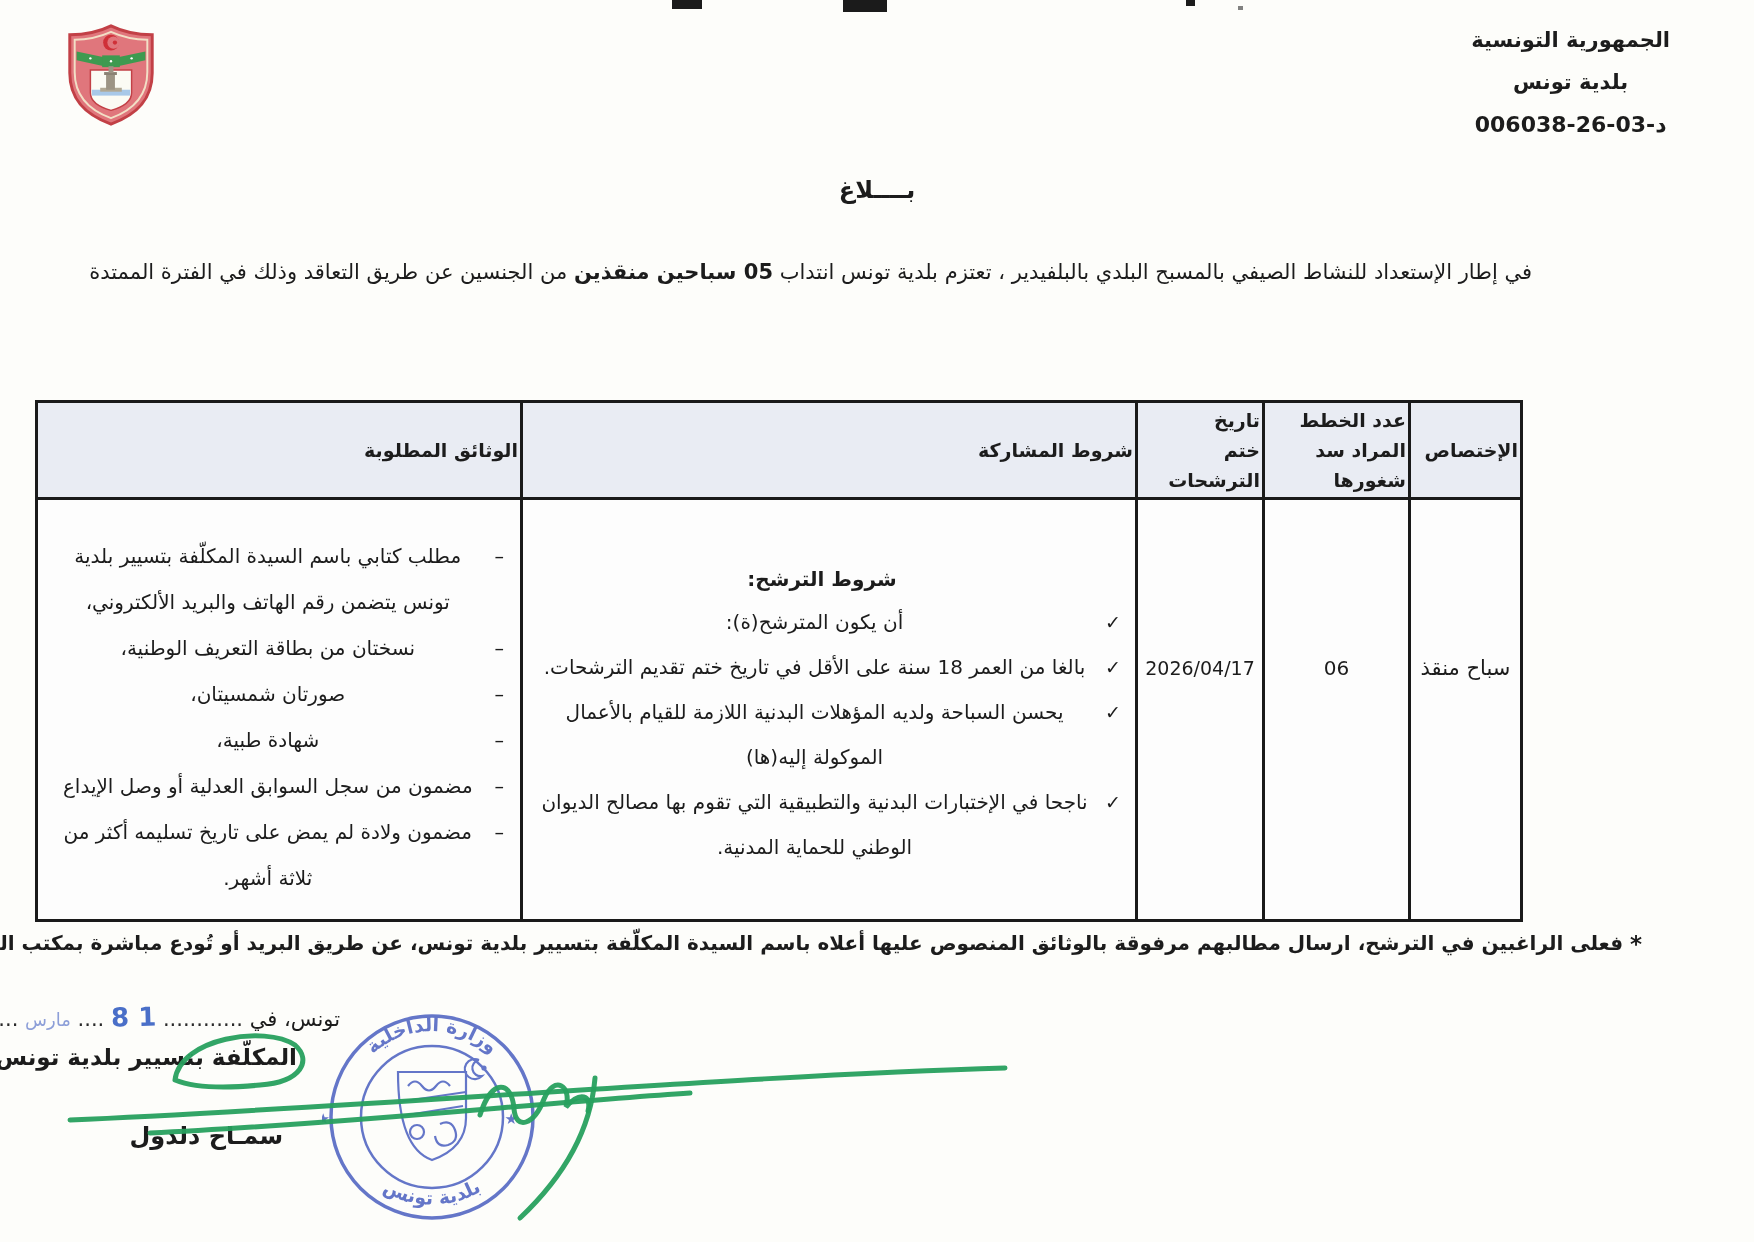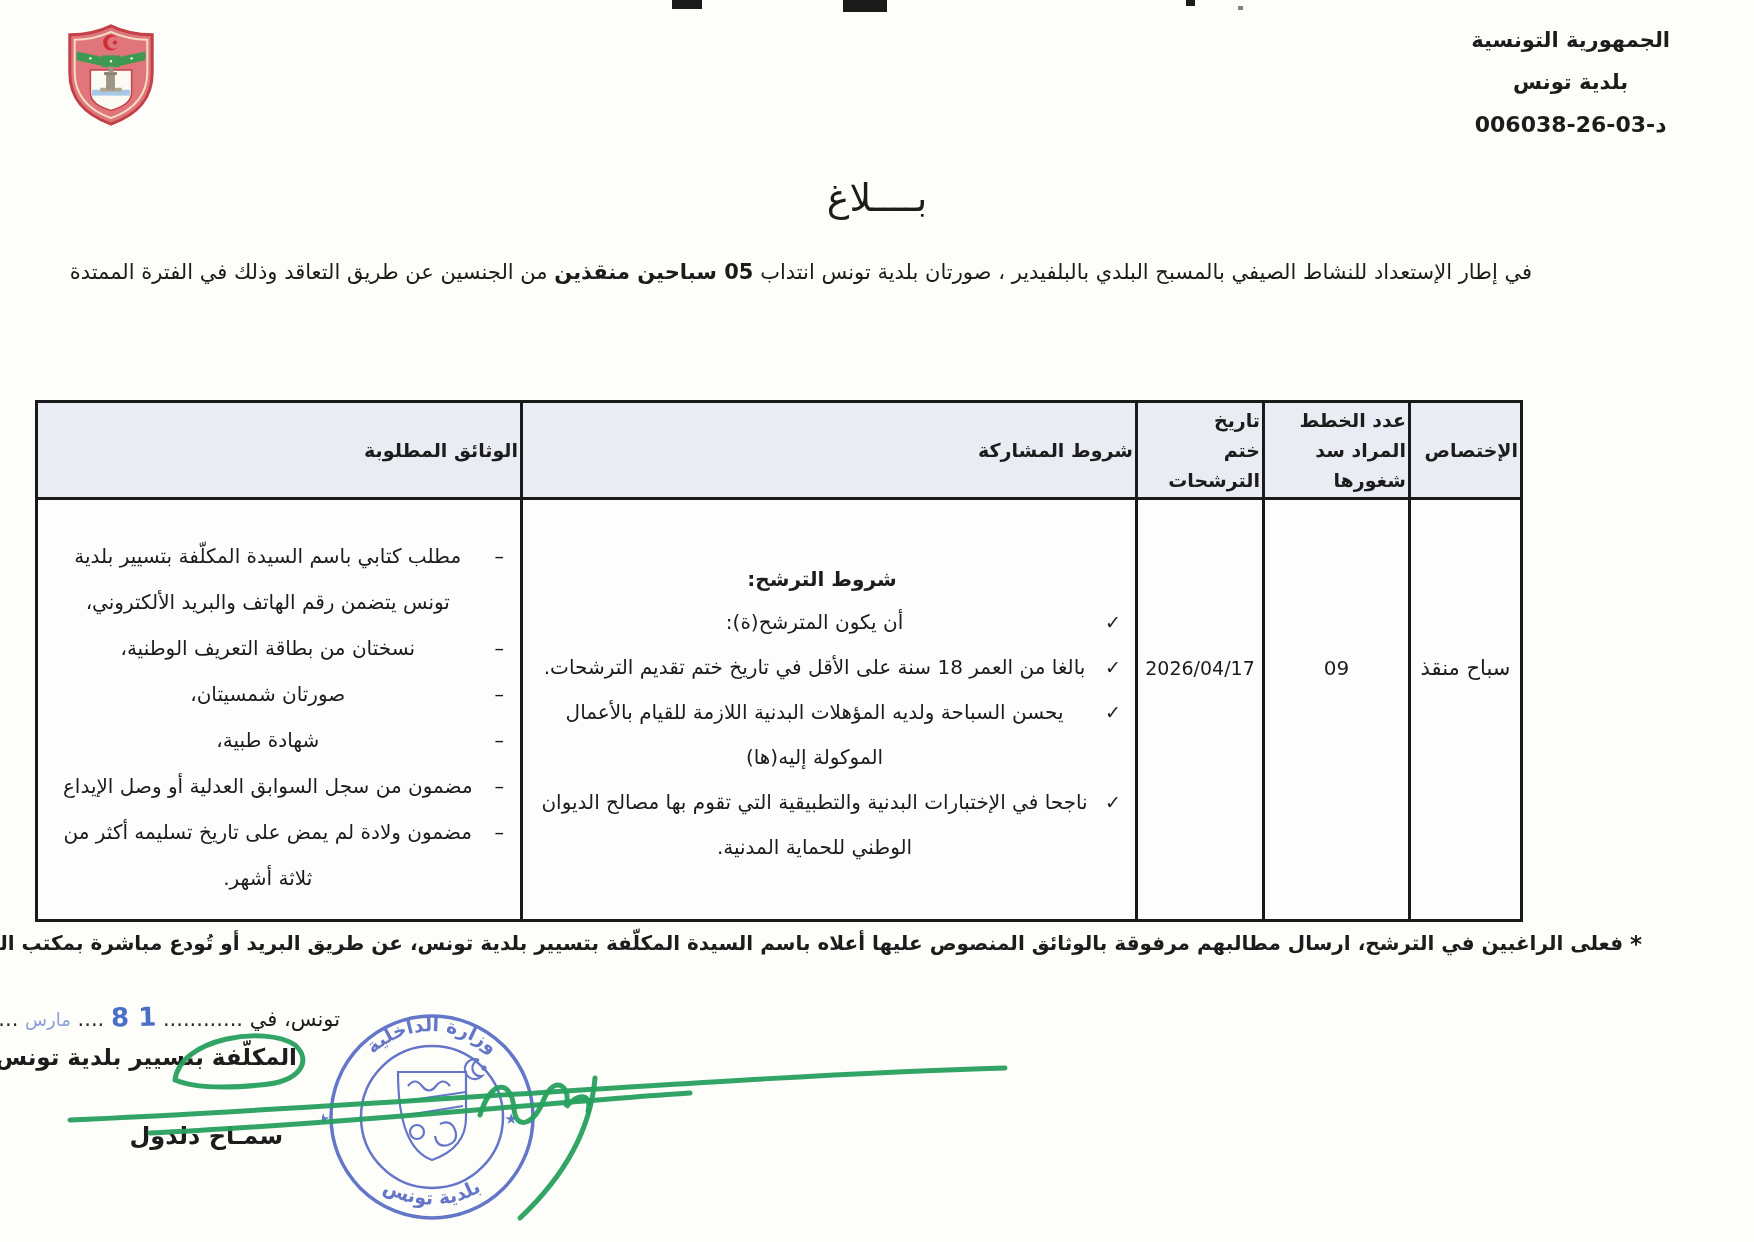--- a/index.html
+++ b/index.html
@@ -14,21 +14,21 @@
   .m2{left:843px;top:0;width:44px;height:12px}
   .m3{left:1186px;top:0;width:9px;height:6px}
   .m4{left:1238px;top:6px;width:5px;height:4px;opacity:.55}
 
   .emblem{position:absolute;left:60px;top:22px;width:102px;height:106px}
 
   .letterhead{position:absolute;top:28px;right:84px;display:flex;flex-direction:column;align-items:center;gap:18px;font-weight:bold;text-align:center}
   .lh-line{font-size:21px}
   .lh-ref{font-size:22px;letter-spacing:1px;direction:ltr;unicode-bidi:isolate}
 
-  .doc-title{position:absolute;top:176px;left:0;width:100%;text-align:center;font-size:38px;font-weight:normal;letter-spacing:2px}
+  .doc-title{position:absolute;top:176px;left:0;width:100%;text-align:center;font-size:24px;font-weight:bold;letter-spacing:2px}
 
   .intro-line{position:absolute;white-space:nowrap;font-size:21px}
   .intro-line .b{font-weight:bold}
   .intro-line.l1{top:260px;right:222px}
   .intro-line.l2{top:316px;right:296px}
 
   table.doc-table{position:absolute;top:400px;left:35px;width:1485px;border-collapse:collapse;table-layout:fixed;direction:rtl;background:#fdfdfd}
   table.doc-table th,table.doc-table td{border:3px solid #1a1a1a;overflow:hidden}
   table.doc-table th{background:var(--header-cell-bg,#e9ecf3);font-size:19px;font-weight:bold;height:86px;text-align:right;padding:2px}
   table.doc-table td{height:422px;vertical-align:middle;text-align:center}
@@ -100,21 +100,21 @@
 
   <div class="letterhead">
     <div class="lh-line">الجمهورية التونسية</div>
     <div class="lh-line">بلدية تونس</div>
     <div class="lh-ref">006038-26-03-د</div>
   </div>
 
   <div class="doc-title">بــــلاغ</div>
 
   <div class="intro-line l1">
-    <span>في إطار الإستعداد للنشاط الصيفي بالمسبح البلدي بالبلفيدير ، صورتان بلدية تونس انتداب </span><span class="b">05 سباحين منقذين</span><span> من الجنسين عن طريق التعاقد وذلك في الفترة الممتدة</span>
+    <span>في إطار الإستعداد للنشاط الصيفي بالمسبح البلدي بالبلفيدير ، تعتزم بلدية تونس انتداب </span><span class="b">05 سباحين منقذين</span><span> من الجنسين عن طريق التعاقد وذلك في الفترة الممتدة</span>
   </div>
 
   <table class="doc-table">
     <colgroup>
       <col style="width:112px">
         <col style="width:146px">
         <col style="width:127px">
         <col style="width:615px">
         <col style="width:485px">
     </colgroup>
@@ -136,21 +136,21 @@
           </th>
       <th>
             <div>الوثائق المطلوبة</div>
           </th>
     </tr>
     <tr>
       <td class="cell-specialty">
             <div class="lift">سباح منقذ</div>
           </td>
       <td class="cell-positions">
-            <div class="lift">09</div>
+            <div class="lift">06</div>
           </td>
       <td class="cell-deadline">
             <div class="lift">2026/04/17</div>
           </td>
       <td class="cell-cond">
         <div class="cond-title">شروط الترشح:</div>
         <div class="list-box">
               <div class="li">
                 <span class="li-marker">✓</span>
                 <span class="li-text">أن يكون المترشح(ة):</span>

